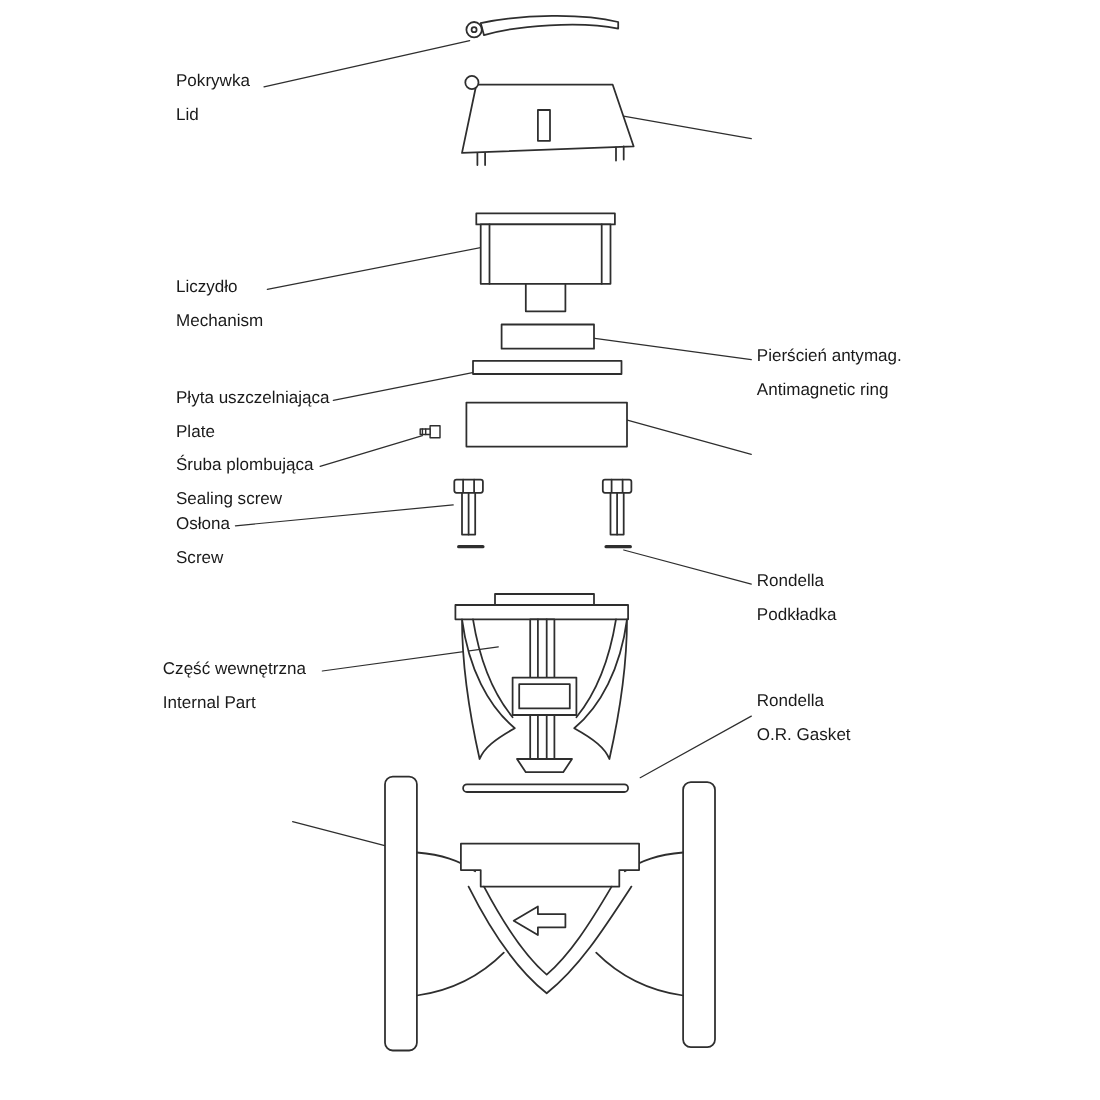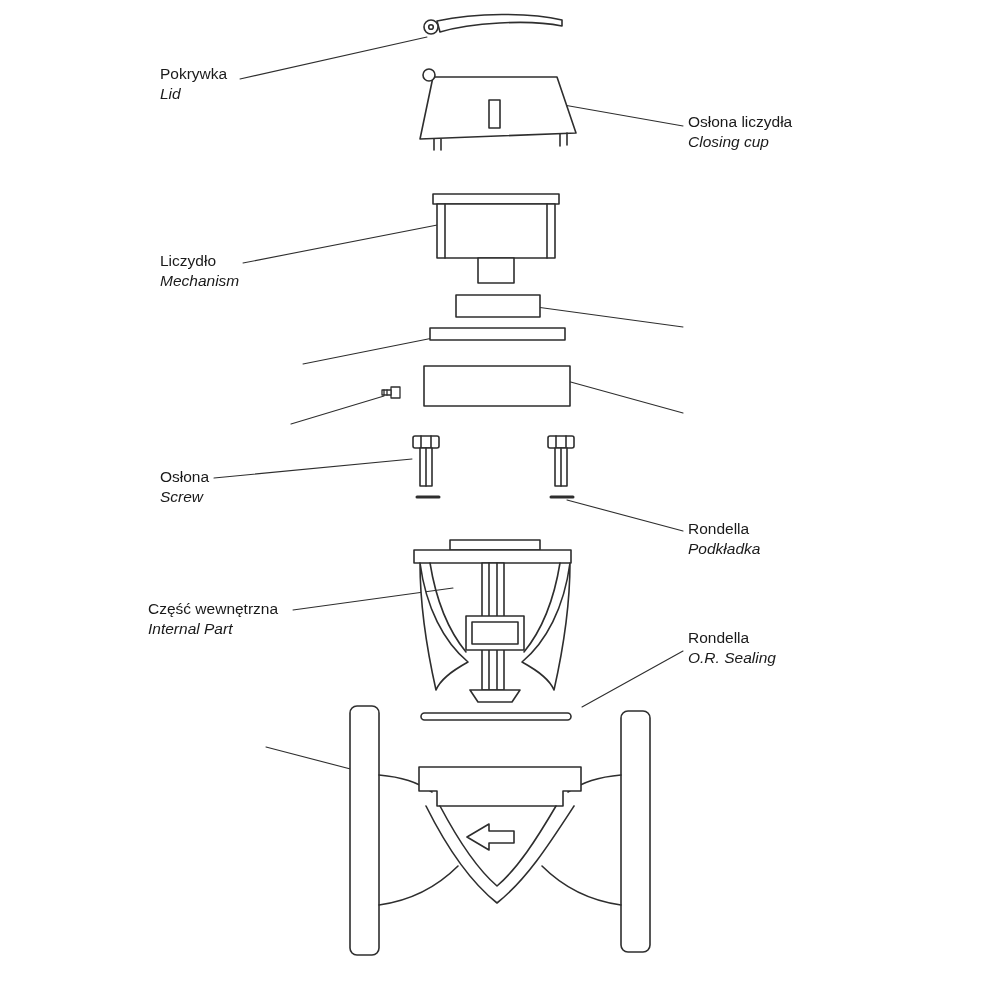--- a/index.html
+++ b/index.html
@@ -12,21 +12,21 @@
   }
   svg.draw{position:absolute;left:0;top:0;}
   .label{
     position:absolute;
     display:flex;flex-direction:column;
     color:#1a1a1a;
     font-size:15.5px;line-height:20px;
     white-space:nowrap;
   }
   .label .l1{font-style:normal;}
-  .label .l2{font-style:italic;}
+  .label .l2{margin-top:11px;}
 </style>
 </head>
 <body>
 
 <div class="canvas">
 
   <svg class="draw" width="1000" height="1000" viewBox="0 0 1000 1000" fill="none" stroke="#2e2e2e" stroke-width="1.6" stroke-linecap="round" stroke-linejoin="round">
 
     <g stroke-width="1.1">
       <line x1="240" y1="79" x2="427" y2="37"></line>
@@ -144,43 +144,51 @@
   <div class="label" style="left:160px;top:64px">
     <span class="l1">Pokrywka</span>
     <span class="l2">Lid</span>
   </div>
 
   <div class="label" style="left:160px;top:251px">
     <span class="l1">Liczydło</span>
     <span class="l2">Mechanism</span>
   </div>
 
+  <div class="label" style="left:160px;top:352px">
+    <span class="l1">Płyta uszczelniająca</span>
+    <span class="l2">Plate</span>
+  </div>
 
+  <div class="label" style="left:160px;top:413px">
+    <span class="l1">Śruba plombująca</span>
+    <span class="l2">Sealing screw</span>
+  </div>
 
   <div class="label" style="left:160px;top:467px">
     <span class="l1">Osłona</span>
     <span class="l2">Screw</span>
   </div>
 
   <div class="label" style="left:148px;top:599px">
     <span class="l1">Część wewnętrzna</span>
     <span class="l2">Internal Part</span>
   </div>
 
 
-  <div class="label" style="left:688px;top:112px">
-    <span class="l1">Osłona liczydła</span>
-    <span class="l2">Closing cup</span>
+
+  <div class="label" style="left:688px;top:314px">
+    <span class="l1">Pierścień antymag.</span>
+    <span class="l2">Antimagnetic ring</span>
   </div>
-
 
 
   <div class="label" style="left:688px;top:519px">
     <span class="l1">Rondella</span>
     <span class="l2">Podkładka</span>
   </div>
 
   <div class="label" style="left:688px;top:628px">
     <span class="l1">Rondella</span>
-    <span class="l2">O.R. Sealing</span>
+    <span class="l2">O.R. Gasket</span>
   </div>
 
 </div>
 
 </body></html>

